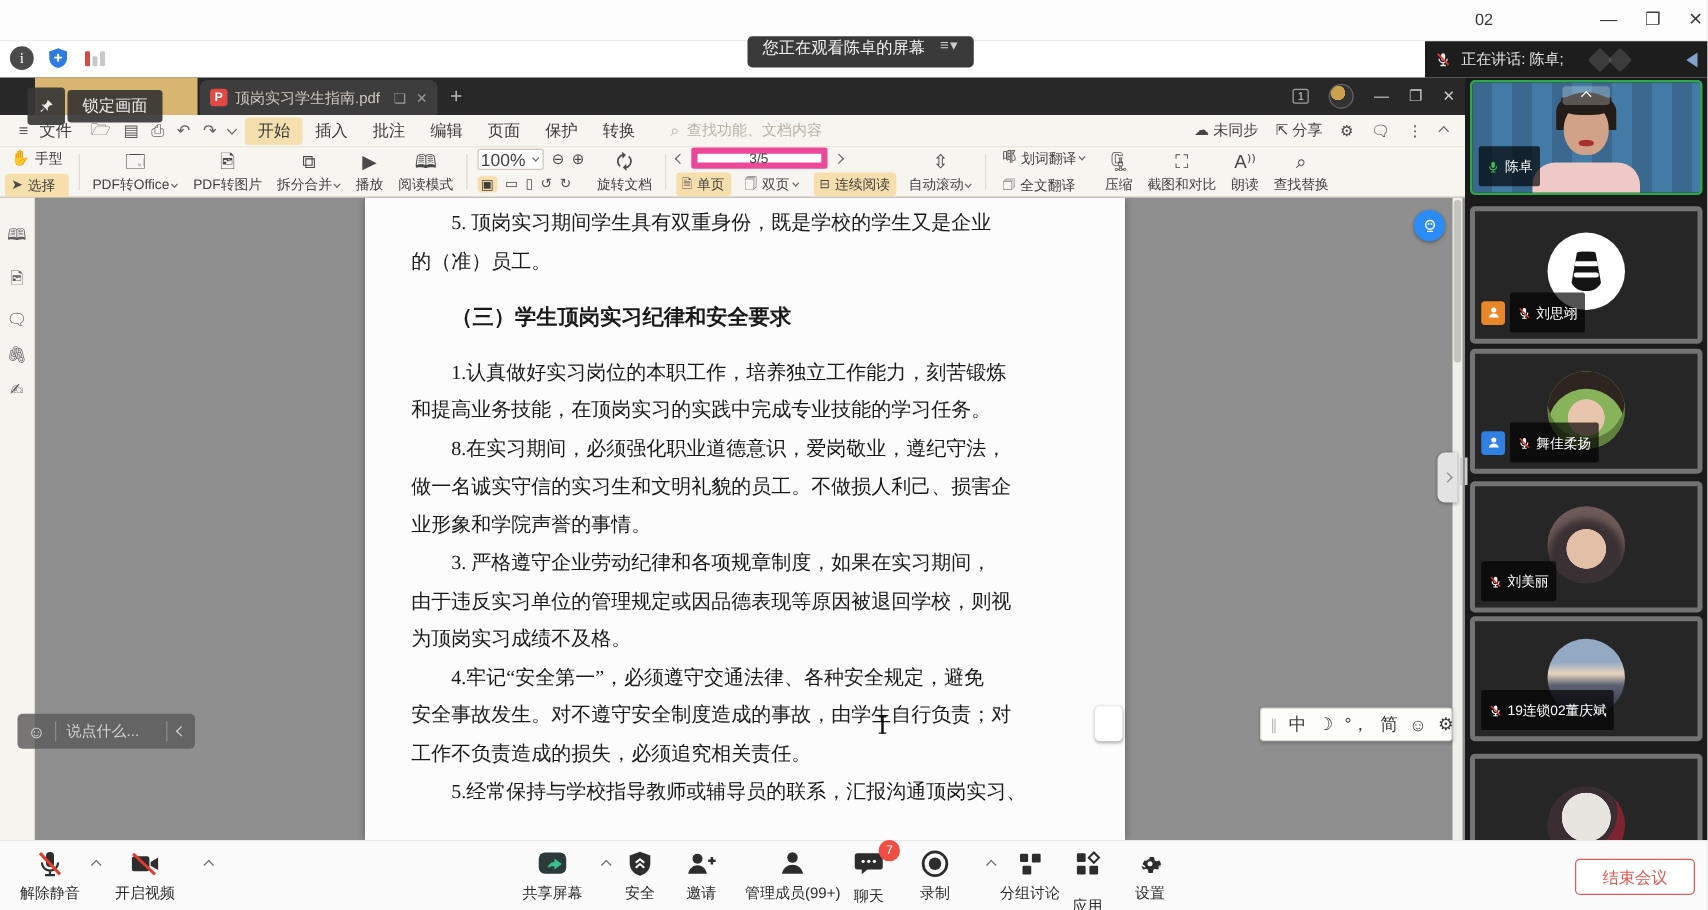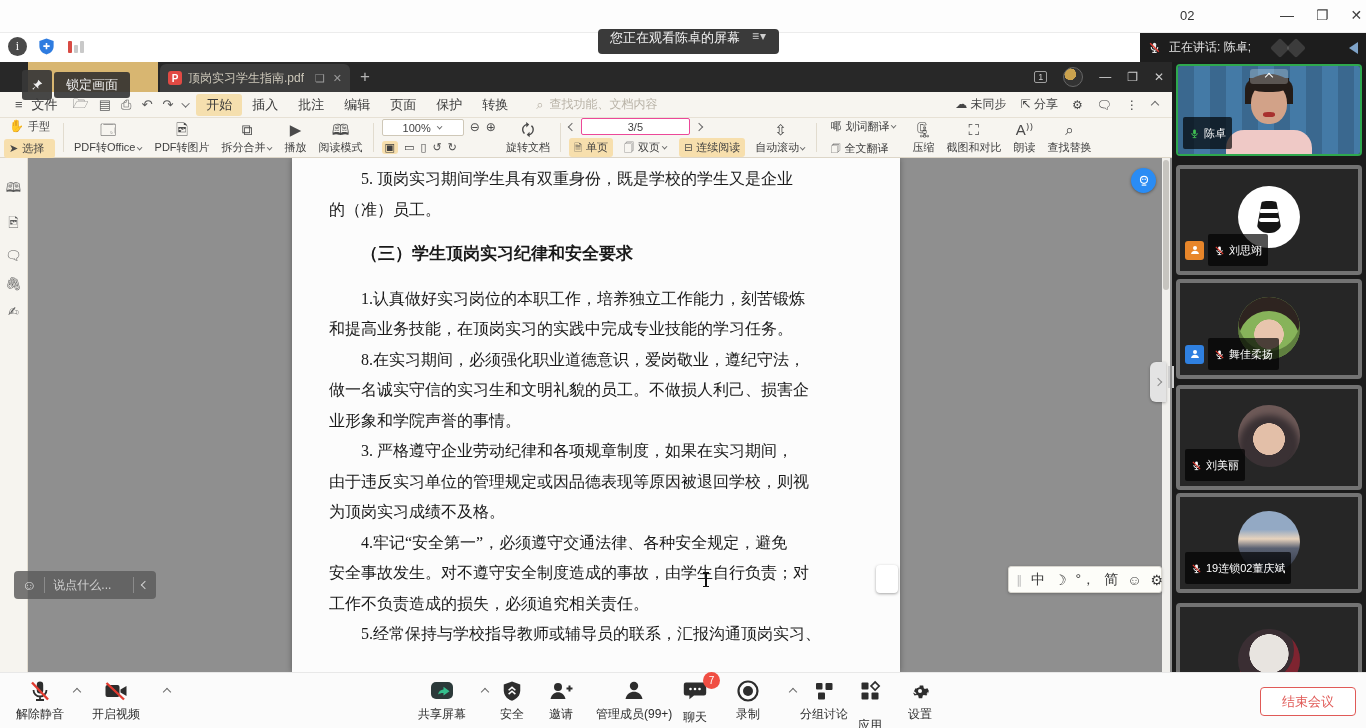--- a/index.html
+++ b/index.html
@@ -46,23 +46,23 @@
 
   .wps-toolbar { position:absolute; left:0; top:56px; width:100%; height:40px; background:#f7f5f0;
     border-bottom:1px solid #ddd6c8; display:flex; align-items:stretch; font-size:11px; color:#3f3f3f; }
   .tb-sep { width:1px; background:#e2dccf; margin:5px 4px; }
   .tb-stack { display:flex; flex-direction:column; justify-content:center; gap:3px; padding:0 4px; }
   .tb-mini { display:flex; align-items:center; gap:4px; padding:1px 5px; border-radius:3px; white-space:nowrap; }
   .hl { background:#f7dfad; }
   .tb-big { display:flex; flex-direction:column; align-items:center; justify-content:center; gap:2px; padding:0 6px; white-space:nowrap; }
   .tb-big svg, .tb-big .glyph { height:17px; }
   .glyph { font-size:15px; line-height:17px; color:#4a4a4a; }
-  .zoom-box { border:1px solid #cfc8b8; border-radius:2px; background:#fff; padding:0 20px; height:17px;
-    display:flex; align-items:center; gap:8px; font-size:11px; }
-  .page-box { border:1px solid #ec4899; background:#fff; border-radius:2px; width:109px; height:17px;
+  .zoom-box { border:1px solid #cfc8b8; border-radius:2px; background:#fff; padding:0 2px; height:17px;
+    display:flex; align-items:center; gap:8px; font-size:14px; }
+  .page-box { border:5px solid #ec4899; background:#fff; border-radius:2px; width:109px; height:17px;
     display:flex; align-items:center; justify-content:center; font-size:11px; }
   .row-line { display:flex; align-items:center; gap:6px; }
   .chev { display:inline-block; width:6px; height:6px; border-left:1.5px solid #6b6b6b; border-bottom:1.5px solid #6b6b6b; }
   .chev.down { transform:rotate(-45deg) translateY(-2px); }
   .chev.up { transform:rotate(135deg); }
   .chev.left { transform:rotate(45deg); }
   .chev.right { transform:rotate(-135deg); }
 
   
   .doc-area { position:absolute; left:0; top:96px; width:1172px; height:514px; background:#8f8f8f; overflow:hidden; }

